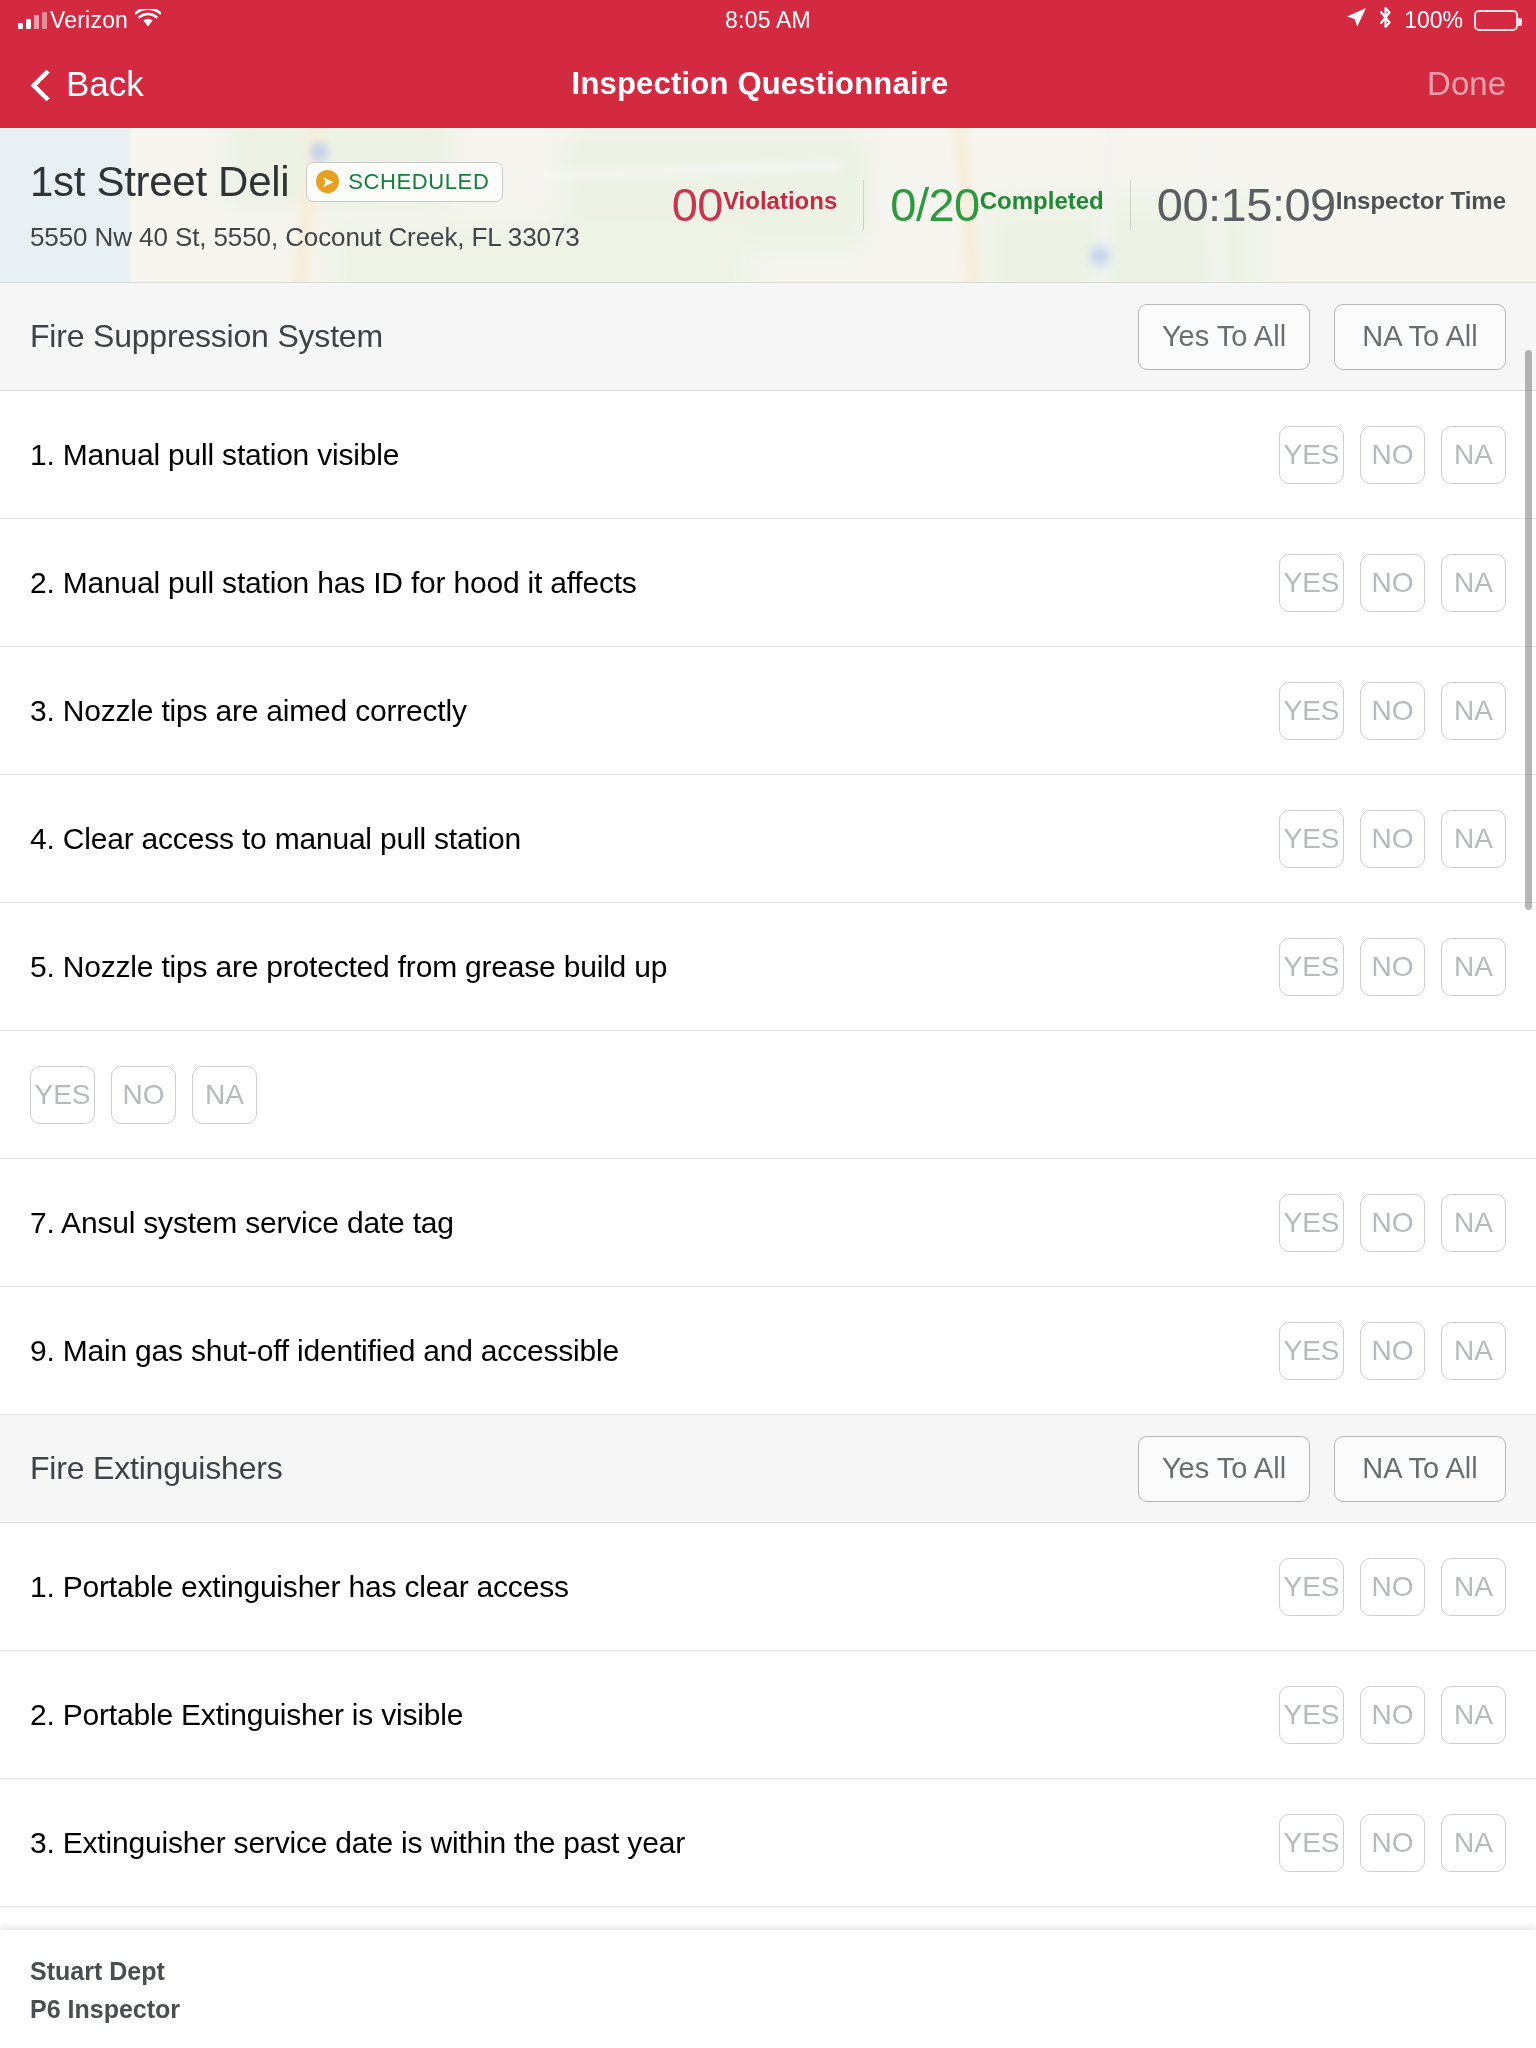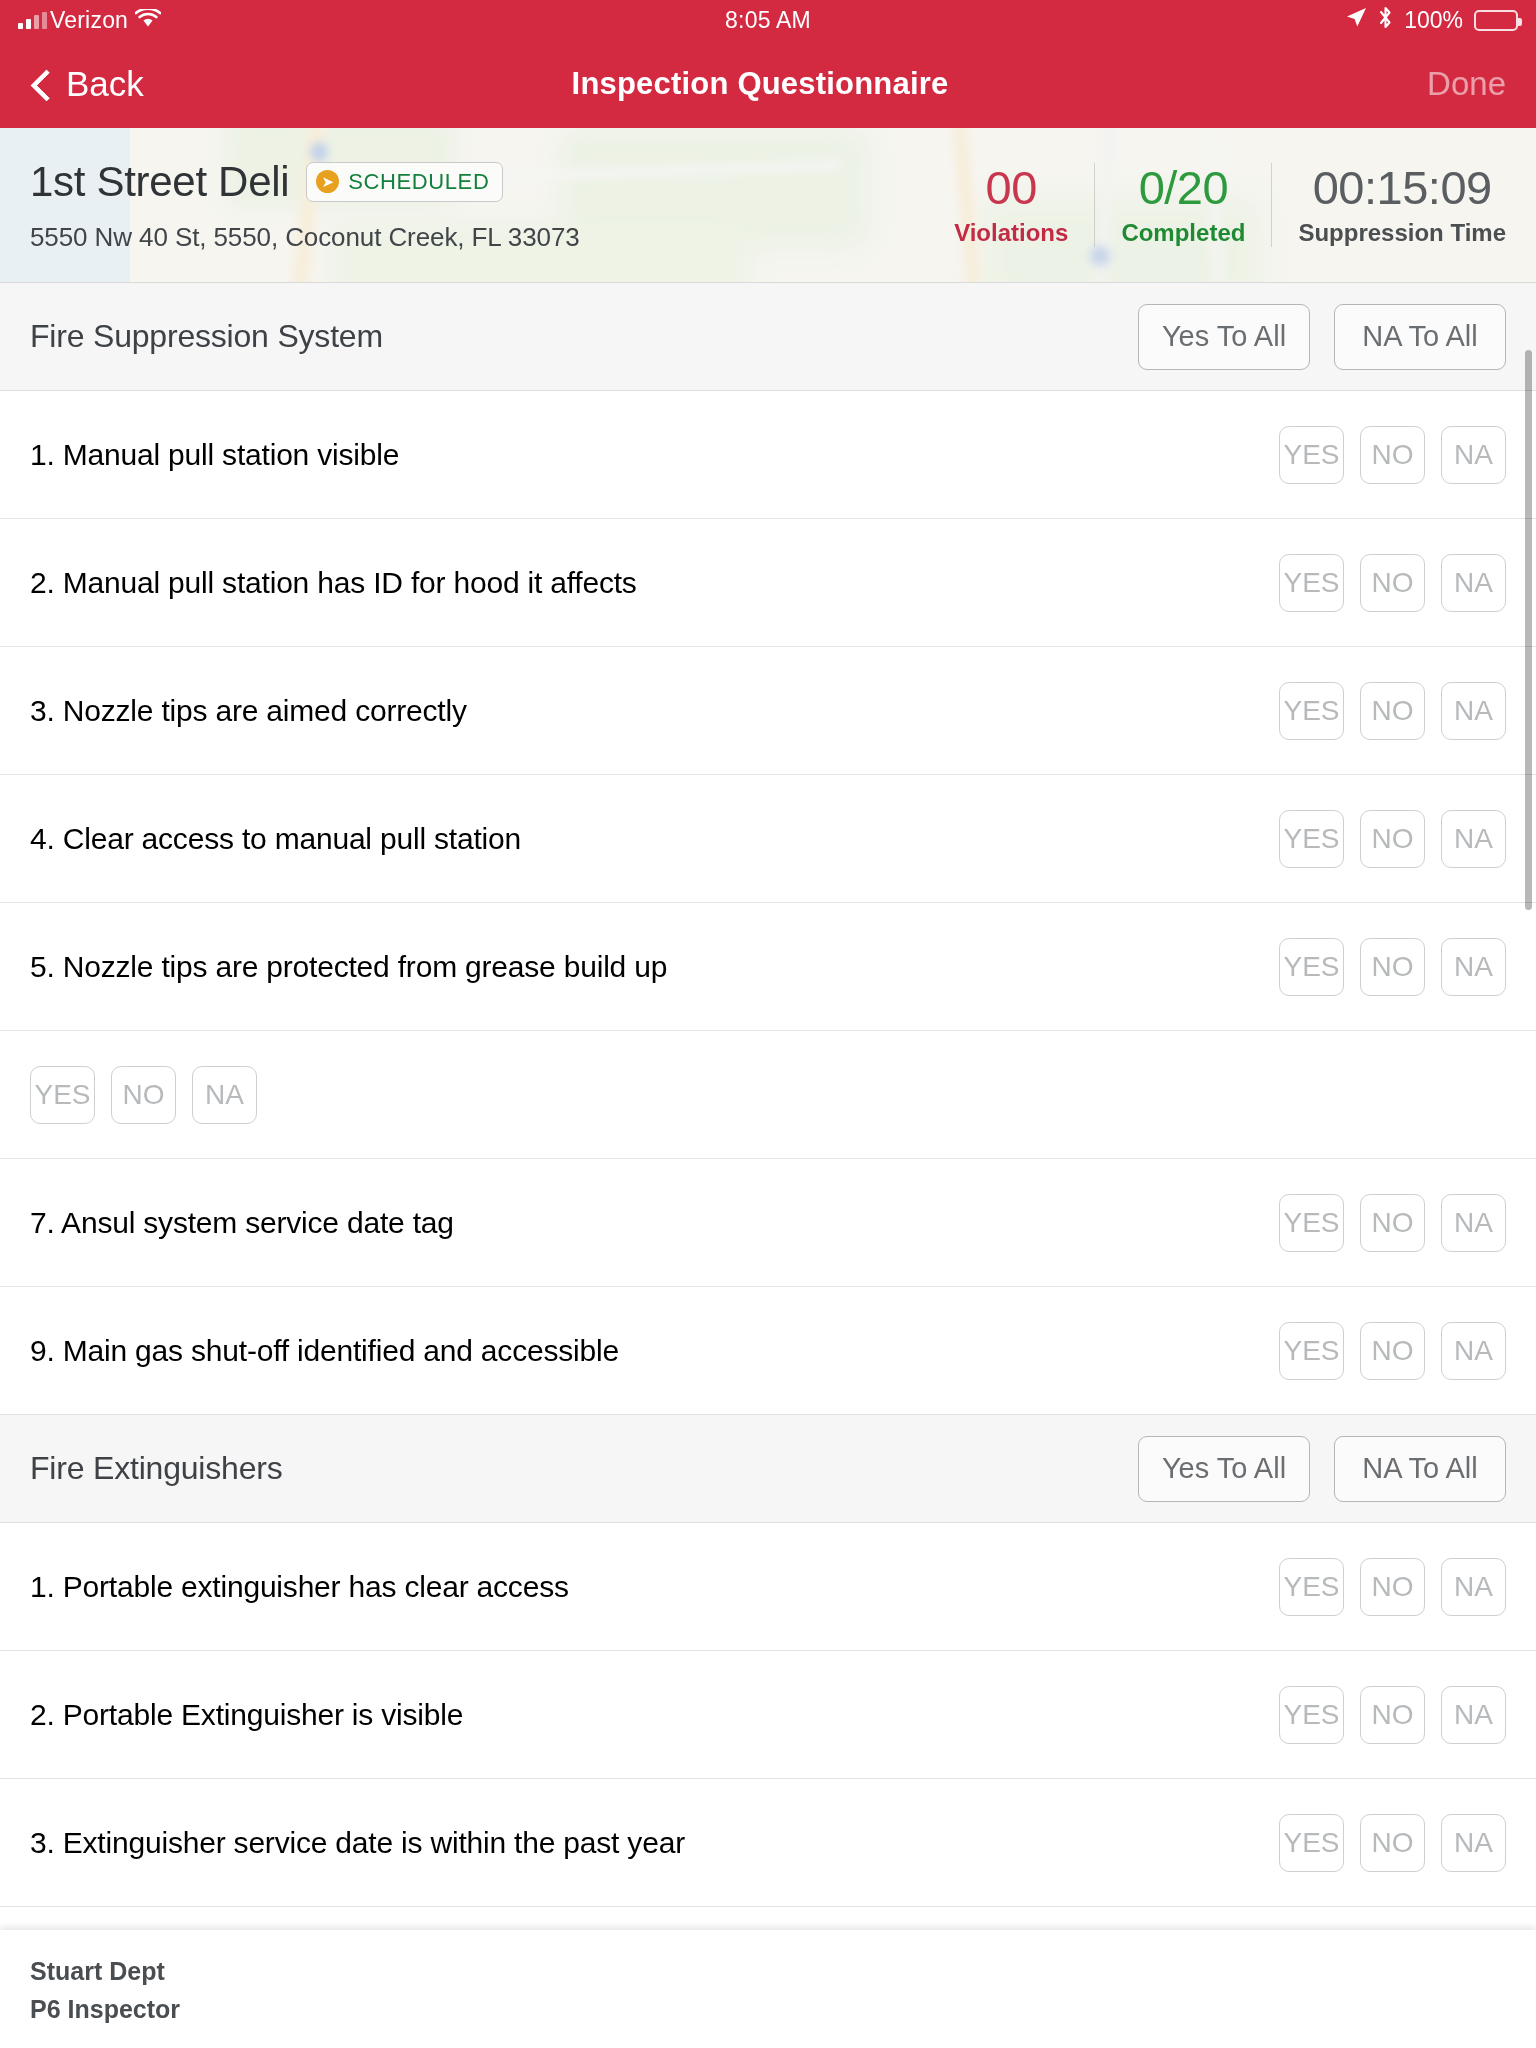--- a/index.html
+++ b/index.html
@@ -144,22 +144,22 @@
   .badge-dot {
     width: 23px; height: 23px; border-radius: 50%; background: #e8a01f;
     display: inline-flex; align-items: center; justify-content: center;
     color: #fff; font-size: 15px; line-height: 1;
   }
   .badge-text { font-size: 22px; color: #15803d; font-weight: 500; letter-spacing: .6px; }
   .biz-address { font-size: 26px; color: #414549; margin-top: 16px; letter-spacing: -.1px; }
 
   .stats { display: flex; align-items: stretch; }
   .stat {
-    padding: 0 26px; text-align: center;
-    display: flex; flex-direction: column; justify-content: center;
+    padding: 0 26px; text-align: left;
+    display: flex; flex-direction: row; justify-content: center;
   }
   .stat + .stat { border-left: 1px solid rgba(0,0,0,.14); }
   .stat:last-child { padding-right: 0; }
   .stat-value { font-size: 47px; font-weight: 400; line-height: 1.05; letter-spacing: -.5px; }
   .stat-label { font-size: 24px; font-weight: bold; margin-top: 7px; }
   .v-violations .stat-value { color: #c8374e; }
   .v-violations .stat-label { color: #c22b45; }
   .v-completed .stat-value { color: #2e9a3e; }
   .v-completed .stat-label { color: #1f8a32; }
   .v-time .stat-value { color: #5a5e61; }
@@ -286,21 +286,21 @@
       <div class="stat v-violations">
         <div class="stat-value">00</div>
         <div class="stat-label">Violations</div>
       </div>
       <div class="stat v-completed">
         <div class="stat-value">0/20</div>
         <div class="stat-label">Completed</div>
       </div>
       <div class="stat v-time">
         <div class="stat-value">00:15:09</div>
-        <div class="stat-label">Suppression Time</div>
+        <div class="stat-label">Inspector Time</div>
       </div>
     </div>
   </div>
 </div>
 
 <div class="list" id="question-list">
     <div class="section-header">
       <div class="section-title">Fire Suppression System</div>
       <div class="bulk-buttons">
         <div class="bulk-btn">Yes To All</div>

